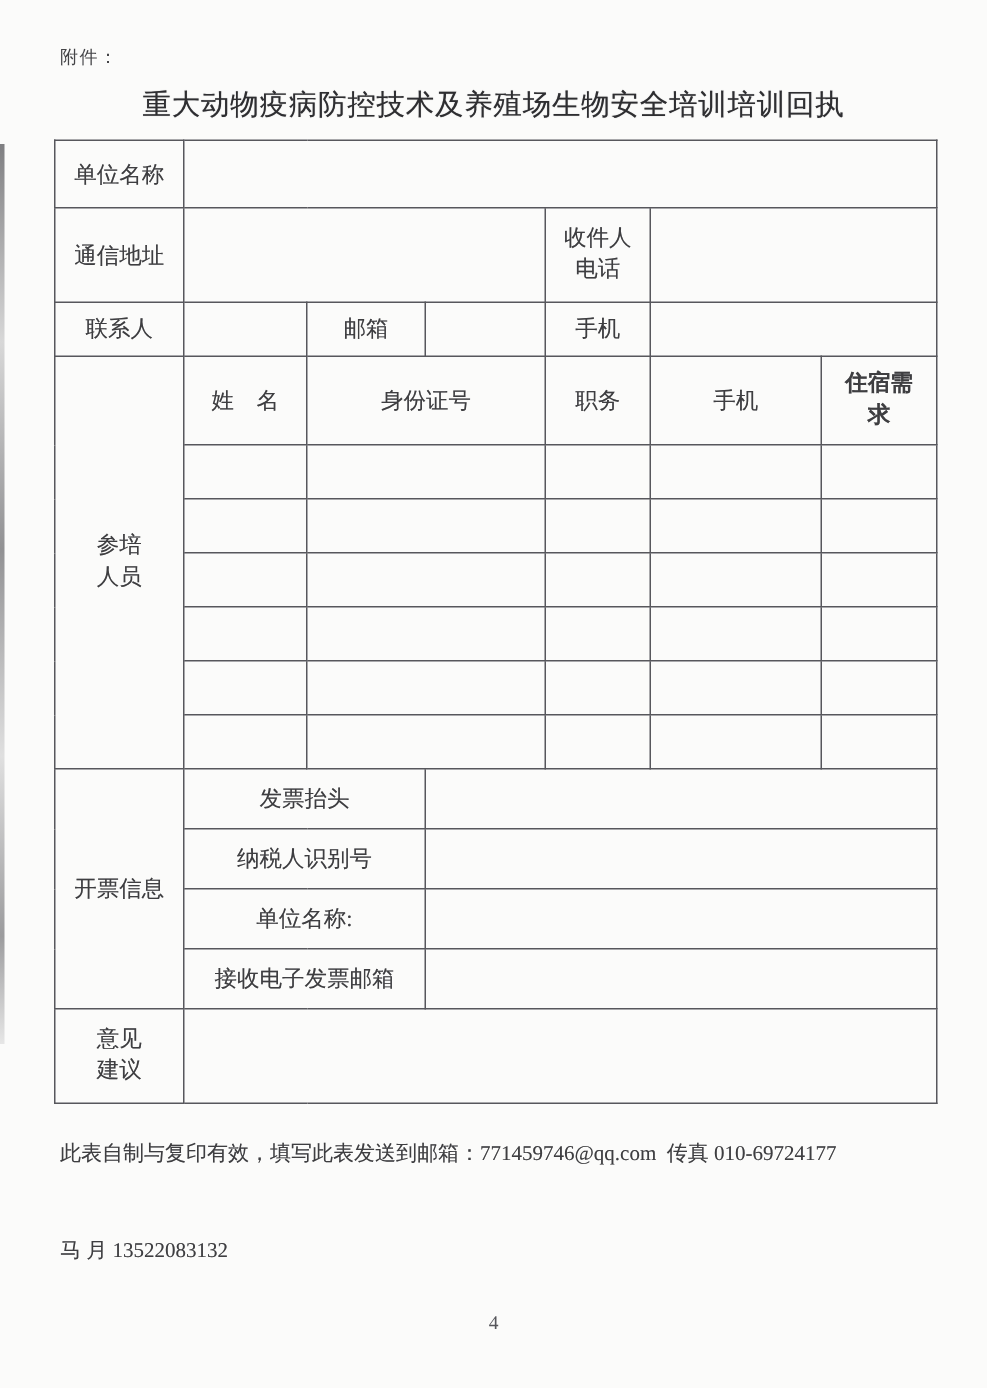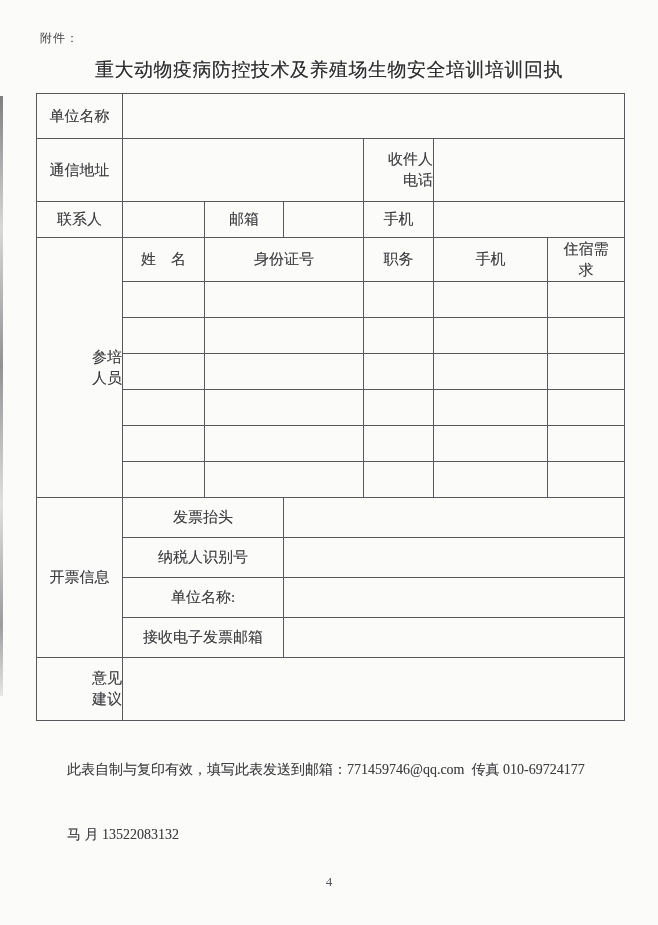--- a/index.html
+++ b/index.html
@@ -43,30 +43,29 @@
   table.form { border: 1px solid #4d4d52; }
 
   tr.r-unit        { height: 45px; }
   tr.r-address     { height: 63px; }
   tr.r-contact     { height: 36px; }
   tr.r-phead       { height: 44px; }
   tr.p-row         { height: 36px; }
   tr.r-invoice     { height: 40px; }
   tr.r-suggest     { height: 63px; }
 
-  .two-line div { line-height: 1.4; text-align: right; }
-  .narrow { width: 3.2em; margin: 0 auto; line-height: 1.4; }
+  .two-line div { line-height: 1.4; }
+  .narrow { width: 3.2em; margin: 8px auto; line-height: 1.4; font-weight: bold; }
   td.val { background: transparent; }
 
   .footer-note {
     position: absolute; left: 40px; top: 727px; width: 590px;
     font-size: 14px; line-height: 17px; color: #3e3e41;
     white-space: pre-wrap;
     text-shadow: 0 0 0.4px rgba(62,62,65,0.4);
-    margin-left: 27px;
   }
   .footer-note .line2 { margin-top: 14px; }
 
   .page-number {
     position: absolute; left: 0; top: 874px; width: 658px;
     text-align: center; font-size: 13px; color: #55555a;
   }
 
   .scan-edge {
     position: absolute; left: 0; top: 96px; width: 3px; height: 600px;

